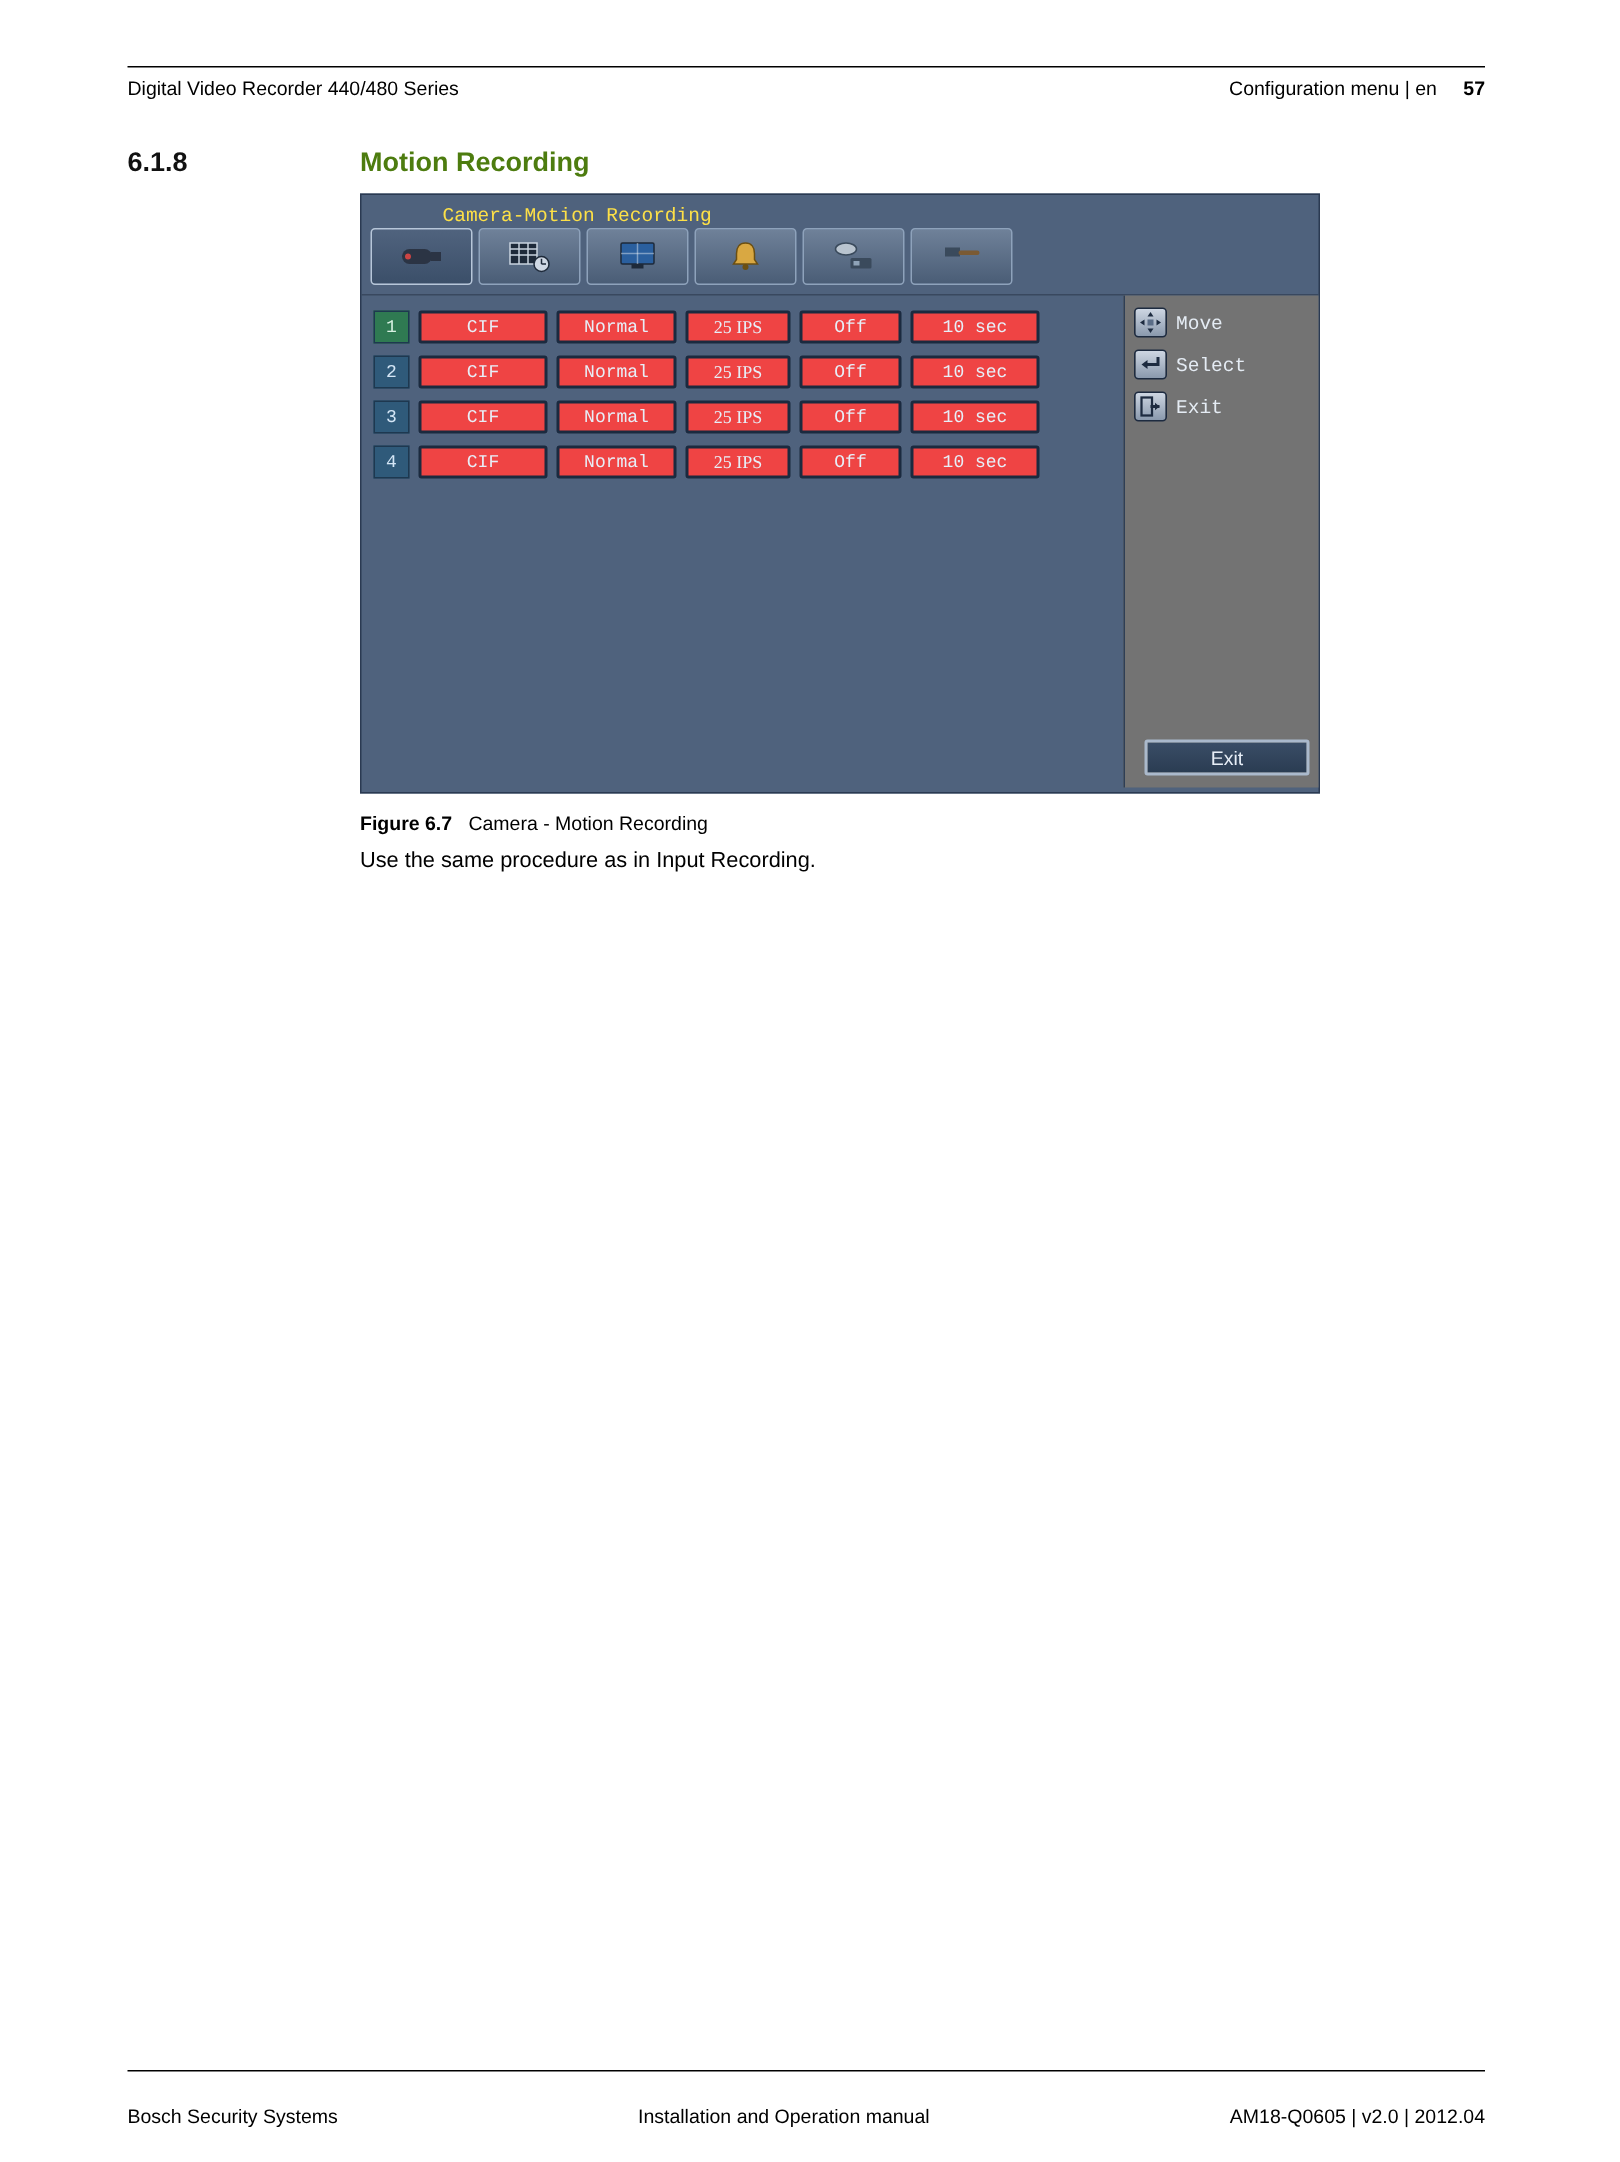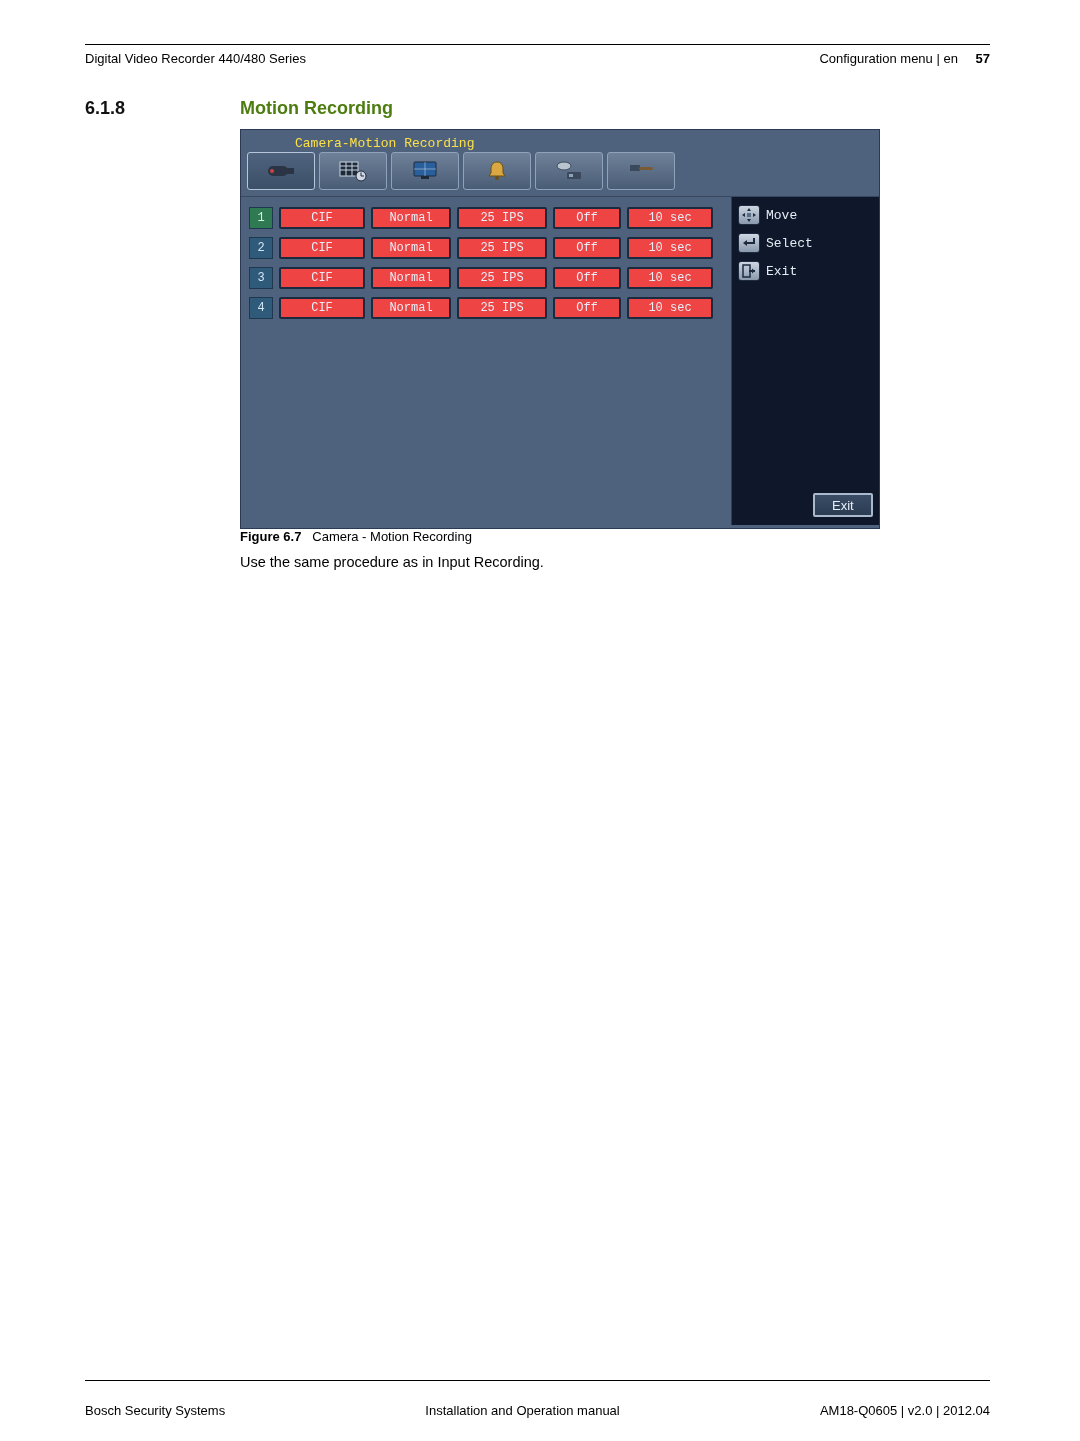--- a/index.html
+++ b/index.html
@@ -39,57 +39,57 @@
     border: 1px solid #8ea2bb; border-radius: 3px;
     margin-right: 4px;
     background: linear-gradient(#6f8199,#4a5d76);
     display: flex; align-items: center; justify-content: center;
     color: #263247;
   }
   .tab.active { background: linear-gradient(#50637e,#3b4f69); border-color: #b7c6d9; }
   .main-area { display: flex; height: calc(100% - 70px); }
   .left-pane { flex: 1; padding: 10px 8px; }
   .right-pane {
-    width: 148px; border-left: 1px solid #2e3e55;
-    background: #0f172a; padding: 8px 6px;
-    display: flex; flex-direction: row; justify-content: space-between;
+    width: 130px; border-left: 1px solid #2e3e55;
+    background: #737373; padding: 8px 6px;
+    display: flex; flex-direction: column; justify-content: space-between;
   }
   .col-headers { display: flex; gap: 6px; padding: 2px 0 10px 2px; color: #d8e2ee; font-size: 12px; }
   .col-ch { width: 24px; }
   .col-res { width: 86px; text-align: center; }
   .col-q { width: 80px; text-align: center; }
   .col-fr { width: 90px; text-align: center; }
   .col-pre { width: 78px; text-align: center; }
   .col-post { width: 86px; text-align: center; }
   .row { display: flex; gap: 6px; align-items: center; margin-bottom: 8px; }
   .ch-cell {
     width: 24px; height: 22px; background: #2f5a7a; color: #d4e6f6;
     border: 1px solid #1e3850; display: flex; align-items: center; justify-content: center;
     font-size: 12px;
   }
   .ch-cell.sel { background: #2f7a52; color: #d8f1e2; }
   .sel-cell {
     height: 22px; border: 2px solid #1b2a3f; border-radius: 2px;
     background: #ef4444; color: #e7eef7; display: flex; align-items: center; justify-content: center;
     font-size: 12px;
   }
-  .w-res { width: 86px; } .w-q { width: 80px; } .w-fr { width: 90px; } .w-pre { width: 68px; } .w-post { width: 86px; }
+  .w-res { width: 86px; } .w-q { width: 80px; } .w-fr { width: 70px; font-family: Liberation Serif, serif; } .w-pre { width: 68px; } .w-post { width: 86px; }
   .legend-item { display: flex; align-items: center; gap: 6px; margin-bottom: 8px; color: #e5ecf4; font-size: 13px; }
   .legend-icon {
     width: 22px; height: 20px; border: 1px solid #1d2b40; border-radius: 3px;
     background: linear-gradient(#cdd6e2,#8a99ad); display: flex; align-items: center; justify-content: center;
     color: #1d2b40; font-size: 11px; font-weight: bold;
   }
   .exit-btn {
     width: 110px; height: 24px; border: 2px solid #aab9cc; border-radius: 2px;
     background: linear-gradient(#3a4d66,#2a3c52); color: #e7eef7; font-size: 13px;
     display: flex; align-items: center; justify-content: center; align-self: flex-end;
     font-family: Arial, sans-serif;
   }
-  .caption { font-size: 13px; }
+  .caption { font-size: 13px; margin-top: 12px; }
   .caption b { font-weight: bold; }
   .body-text { font-size: 14.5px; margin-top: 10px; color: #000; }
   .footer-line { position: absolute; left: 85px; right: 90px; bottom: 60px; border-top: 1.5px solid #000; }
   .footer-row { position: absolute; left: 85px; right: 90px; bottom: 23px; display: flex; justify-content: space-between; font-size: 13px; }
   svg { display: block; }
 </style>
 </head>
 <body>
 
 <div class="hdr-line"></div>

